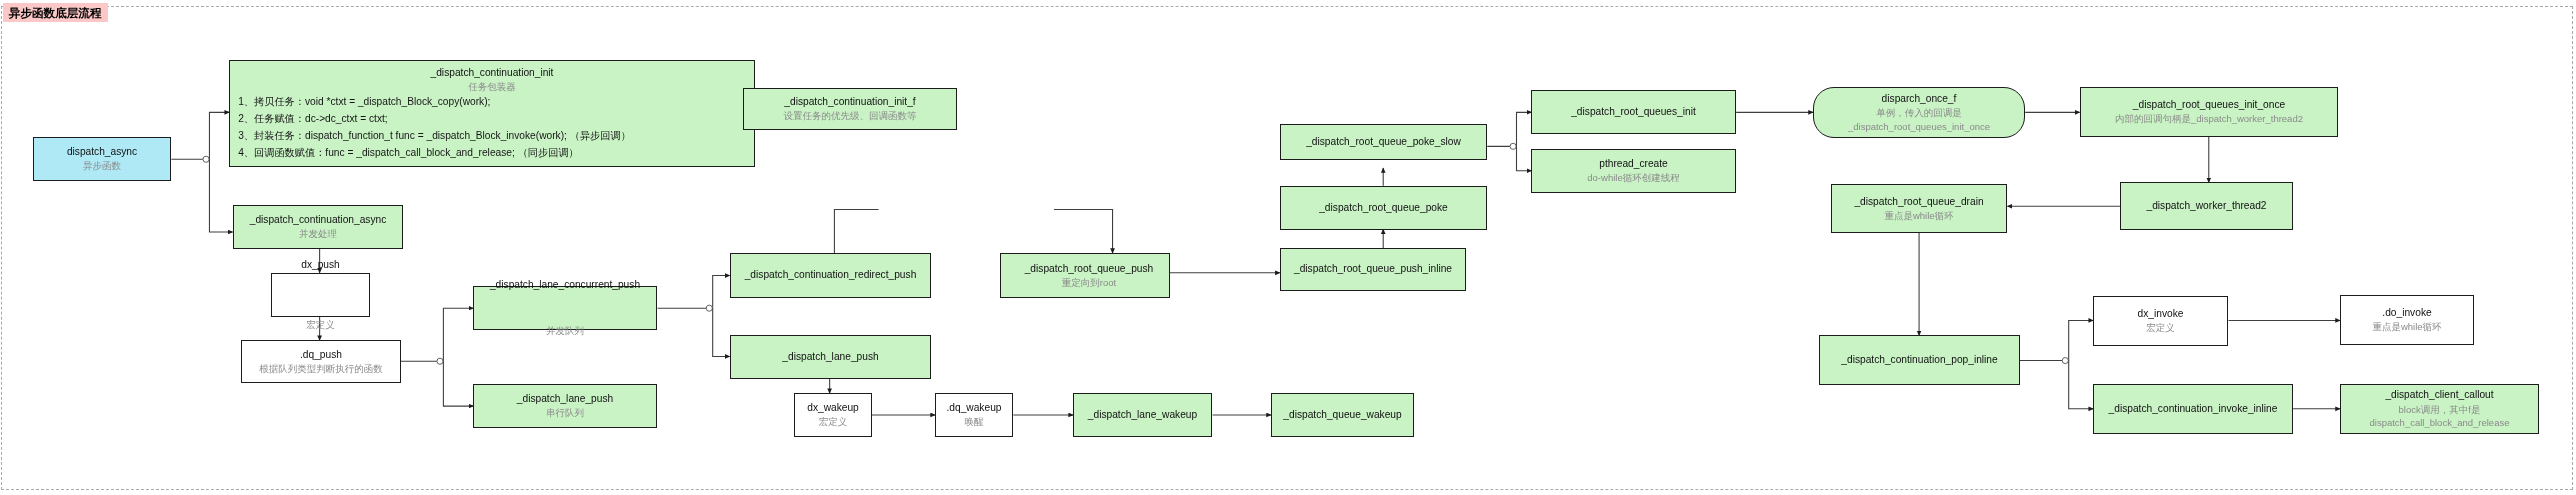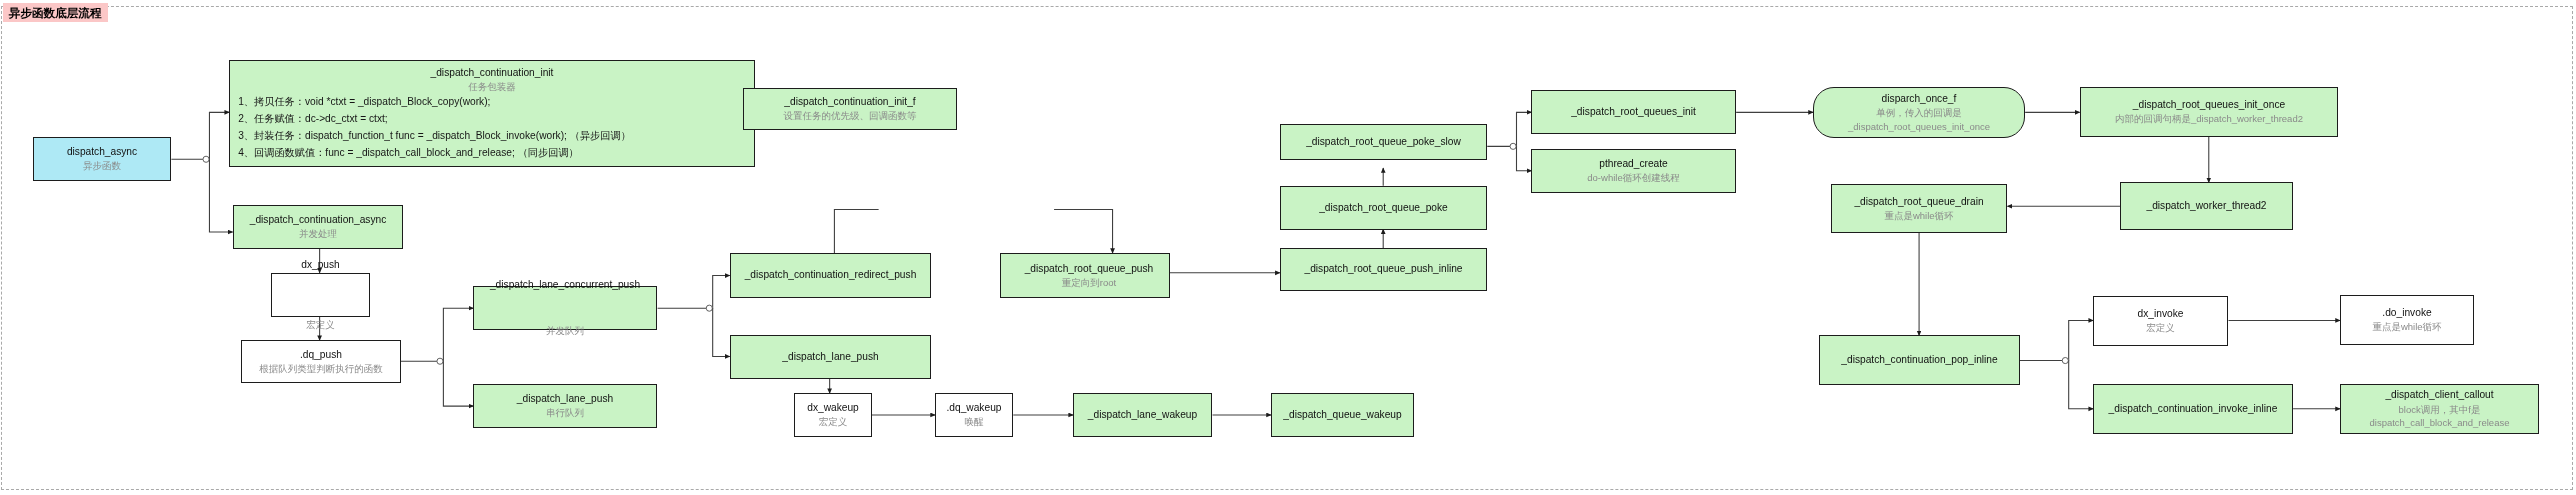--- a/index.html
+++ b/index.html
@@ -111,21 +111,21 @@
       <div class="node" style="left: 730px; top: 253px; width: 201px; height: 45px; background: rgb(201, 243, 197);">
         <div class="nt">_dispatch_continuation_redirect_push</div>
       </div>
       <div class="node" style="left: 730px; top: 335px; width: 201px; height: 44px; background: rgb(201, 243, 197);">
         <div class="nt">_dispatch_lane_push</div>
       </div>
       <div class="node" style="left: 1000px; top: 253px; width: 170px; height: 45px; background: rgb(201, 243, 197); padding-left: 8px;">
         <div class="nt">_dispatch_root_queue_push</div>
         <div class="ns">重定向到root</div>
       </div>
-      <div class="node" style="left: 1280px; top: 248px; width: 207px; height: 43px; background: rgb(201, 243, 197);">
+      <div class="node" style="left: 1280px; top: 248px; width: 186px; height: 43px; background: rgb(201, 243, 197);">
         <div class="nt">_dispatch_root_queue_push_inline</div>
       </div>
       <div class="node" style="left: 1280px; top: 186px; width: 207px; height: 44px; background: rgb(201, 243, 197);">
         <div class="nt">_dispatch_root_queue_poke</div>
       </div>
       <div class="node" style="left: 1280px; top: 124px; width: 207px; height: 36px; background: rgb(201, 243, 197);">
         <div class="nt">_dispatch_root_queue_poke_slow</div>
       </div>
       <div class="node" style="left: 1531px; top: 90px; width: 205px; height: 44px; background: rgb(201, 243, 197);">
         <div class="nt">_dispatch_root_queues_init</div>

